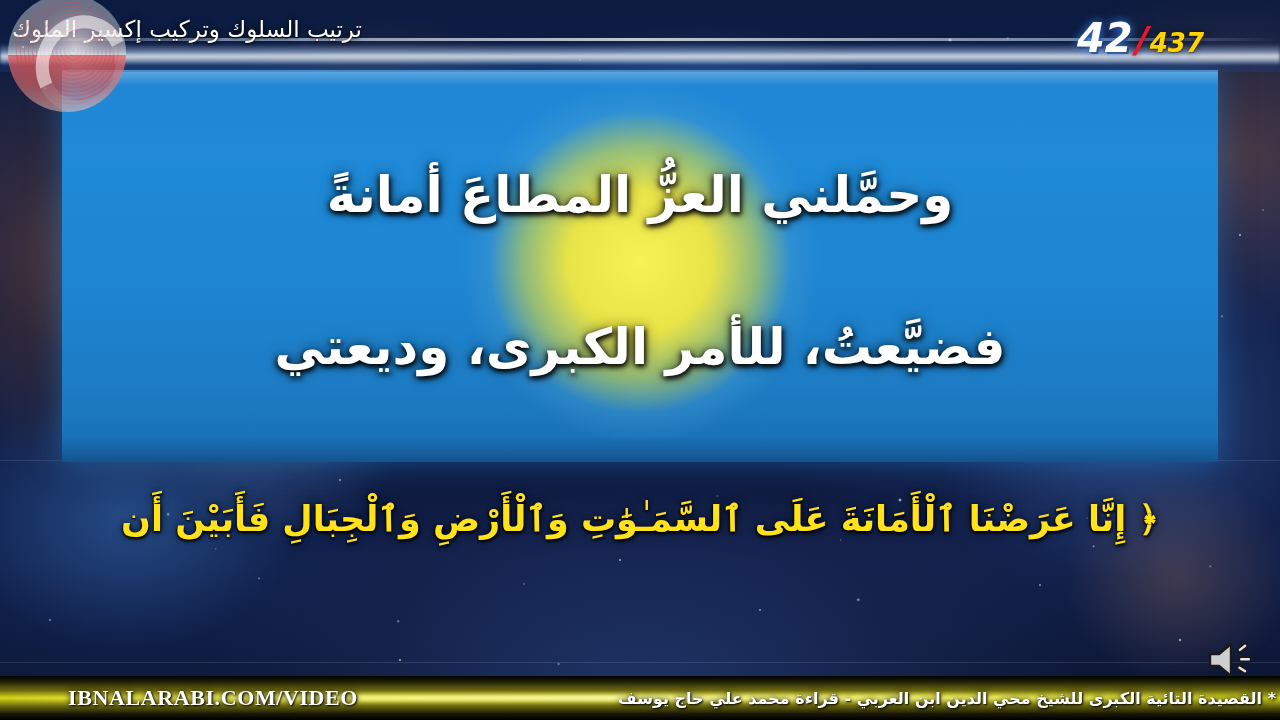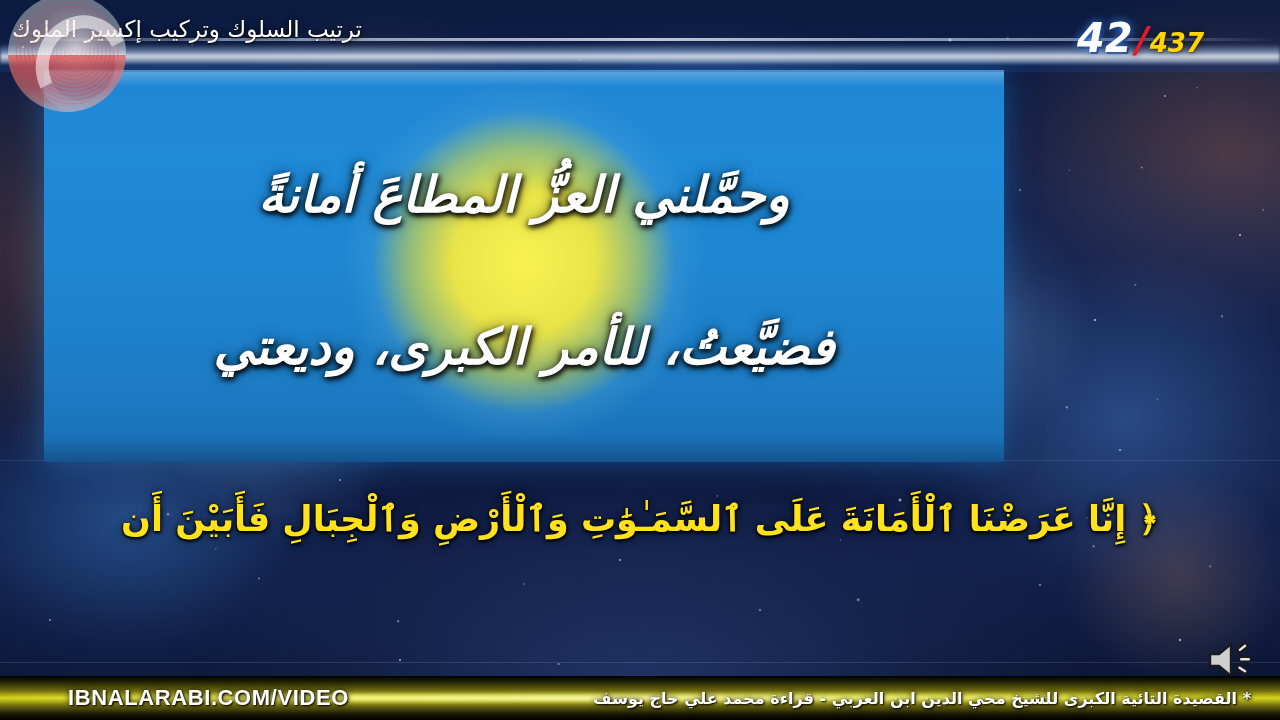--- a/index.html
+++ b/index.html
@@ -152,26 +152,25 @@
     position:absolute;left:24%;top:18%;width:56%;height:62%;
     border:13px solid rgba(255,255,255,.55);
     border-radius:50%;
     border-right-color:rgba(255,255,255,.10);
     border-bottom-color:rgba(255,255,255,.10);
     transform:rotate(18deg);
   }
 
   
   .poem-panel{
-    position:absolute;left:44px;top:70px;width:960px;height:392px;
+    position:absolute;left:62px;top:70px;width:1156px;height:392px;
     background:
       radial-gradient(circle 210px at 50% 49%, rgba(255,246,80,0.97) 0%, rgba(250,236,60,0.92) 34%, rgba(215,220,70,0.62) 55%, rgba(90,170,210,0.25) 72%, rgba(0,0,0,0) 86%),
       linear-gradient(180deg,#2086d4 0%,#1f8ad8 22%,#1e86d2 50%,#1d7dc6 78%,#1a6fb4 100%);
     box-shadow:0 0 28px rgba(30,120,200,.55);
-    font-style:italic;
   }
   .poem-panel .sheen{
     position:absolute;left:0;right:0;top:0;height:16px;
     background:linear-gradient(180deg,rgba(255,255,255,.30),rgba(255,255,255,0));
   }
   .poem-panel .bottom-fade{
     position:absolute;left:0;right:0;bottom:0;height:26px;
     background:linear-gradient(180deg,rgba(10,30,70,0),rgba(10,30,70,.35));
   }
   .poem-line{
@@ -223,25 +222,25 @@
   }
   .ticker .glowline{
     position:absolute;left:0;right:0;top:50%;height:6px;transform:translateY(-50%);
     background:linear-gradient(90deg,rgba(255,255,120,0) 0%,rgba(255,255,140,.85) 20%,rgba(255,255,190,.95) 48%,rgba(255,255,140,.8) 76%,rgba(255,255,120,0) 100%);
     filter:blur(2px);
   }
   .ticker-left{
     position:absolute;left:32px;top:50%;transform:translateY(-50%);
     color:#ffffff;font-size:22px;font-weight:bold;letter-spacing:.6px;
     text-shadow:1px 1px 2px #000,0 0 6px rgba(0,0,0,.9);
-    font-family:Liberation Sans, sans-serif;
+    font-family:Liberation Serif, serif;
     padding-left:36px;
   }
   .ticker-right{
-    position:absolute;right:29px;top:50%;transform:translateY(-50%);
+    position:absolute;right:4px;top:50%;transform:translateY(-50%);
     direction:rtl;
     color:#ffffff;font-size:16px;font-weight:bold;
     text-shadow:1px 1px 2px #000,0 0 6px rgba(0,0,0,.95);
     white-space:nowrap;
     font-family:"DejaVu Sans","Liberation Sans",sans-serif;
   }
 
   
   .seam{position:absolute;left:0;right:0;height:1px;background:rgba(200,220,255,.13);}
 </style>

